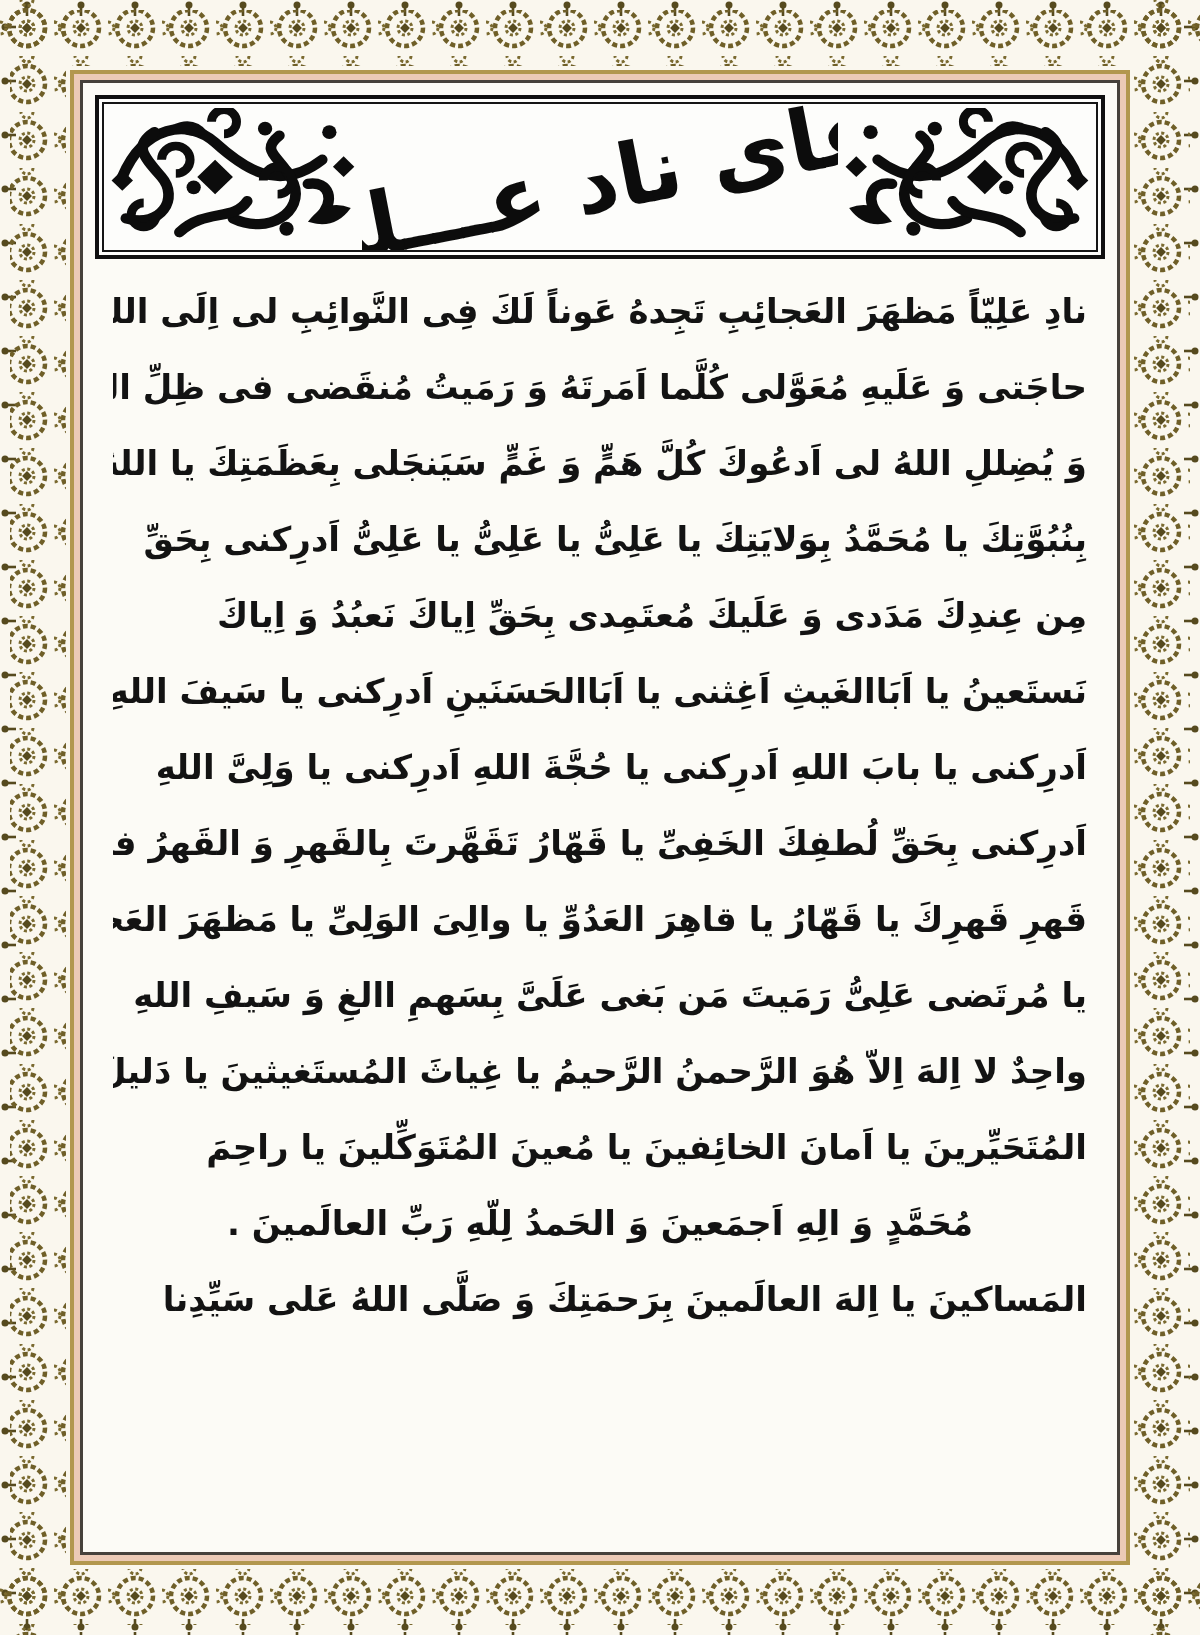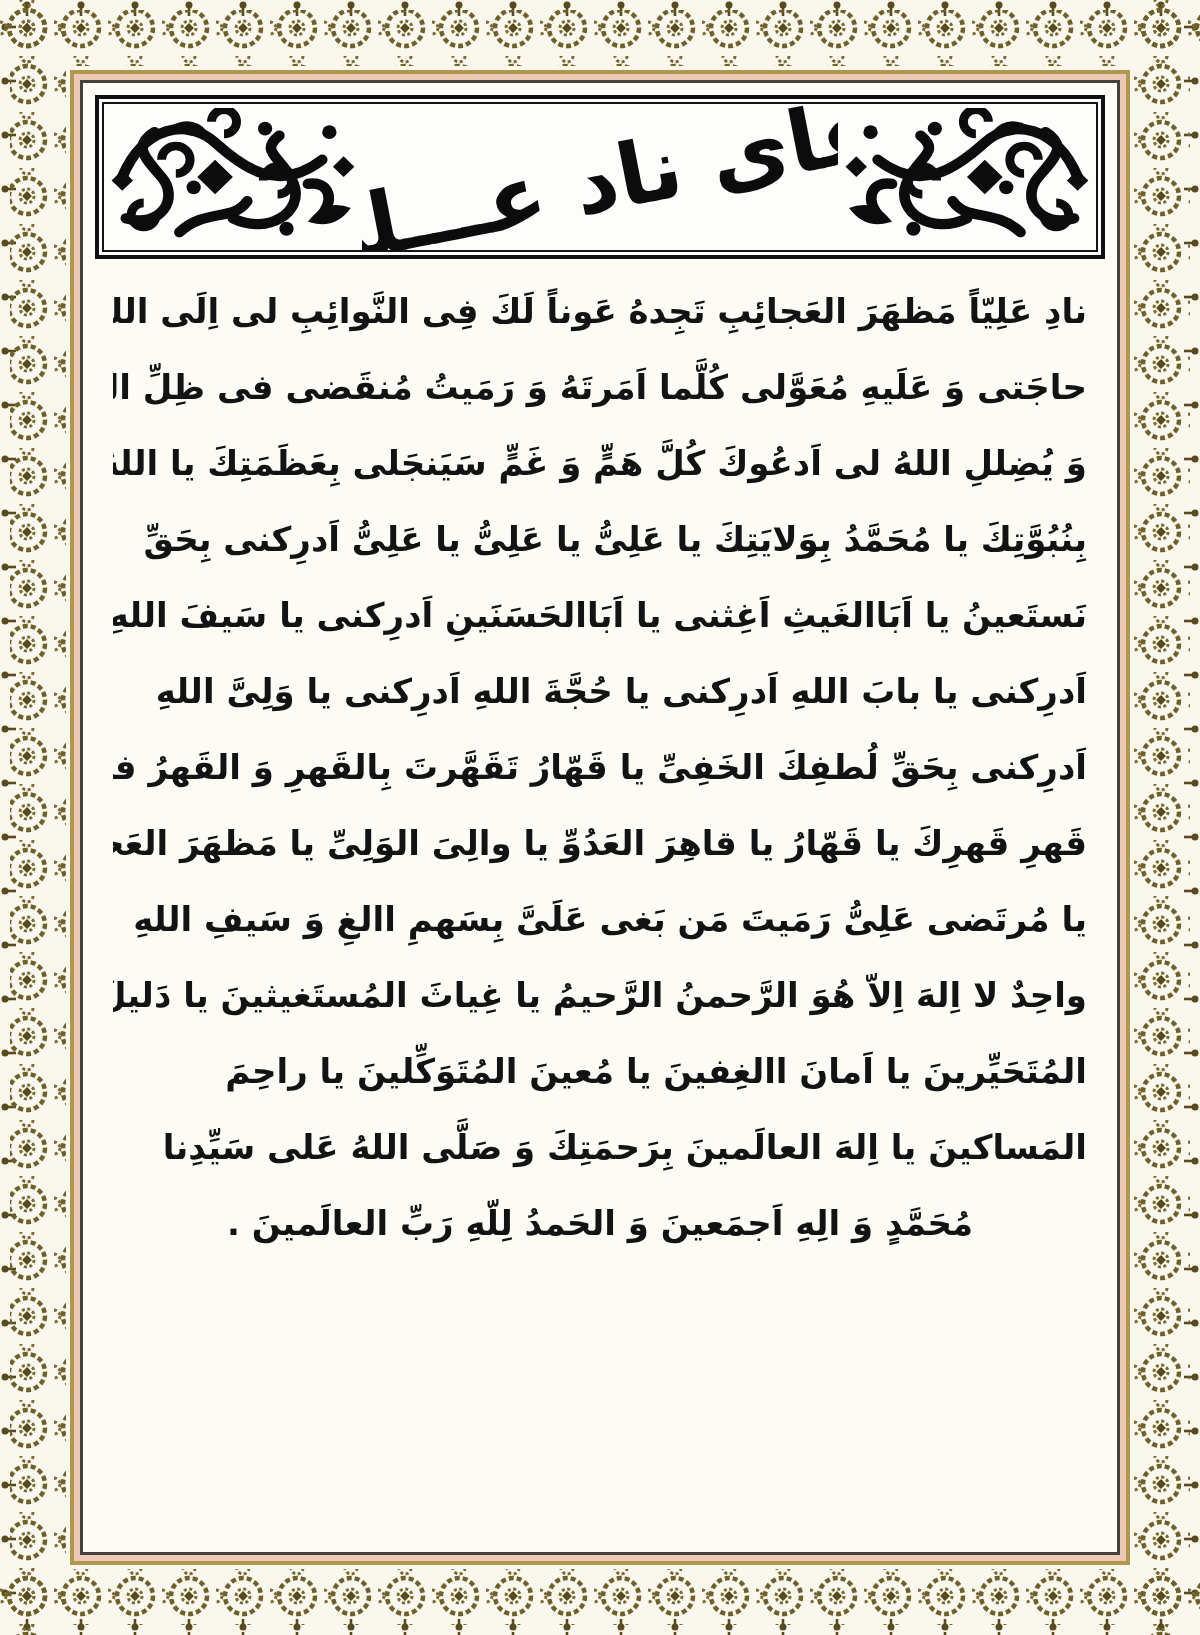--- a/index.html
+++ b/index.html
@@ -188,27 +188,28 @@
             </div>
 
           </div>
         </div>
 
         <div class="body-text">
           <div class="line">نادِ عَلِيّاً مَظهَرَ العَجائِبِ تَجِدهُ عَوناً لَكَ فِى النَّوائِبِ لى اِلَى اللهِ</div>
           <div class="line">حاجَتى وَ عَلَيهِ مُعَوَّلى كُلَّما اَمَرتَهُ وَ رَمَيتُ مُنقَضى فى ظِلِّ اللهِ</div>
           <div class="line">وَ يُضِللِ اللهُ لى اَدعُوكَ كُلَّ هَمٍّ وَ غَمٍّ سَيَنجَلى بِعَظَمَتِكَ يا اللهُ</div>
           <div class="line">بِنُبُوَّتِكَ يا مُحَمَّدُ بِوَلايَتِكَ يا عَلِىُّ يا عَلِىُّ يا عَلِىُّ اَدرِكنى بِحَقِّ</div>
+          <div class="line">مِن عِندِكَ مَدَدى وَ عَلَيكَ مُعتَمِدى بِحَقِّ اِياكَ نَعبُدُ وَ اِياكَ</div>
           <div class="line">نَستَعينُ يا اَبَاالغَيثِ اَغِثنى يا اَبَاالحَسَنَينِ اَدرِكنى يا سَيفَ اللهِ</div>
           <div class="line">اَدرِكنى يا بابَ اللهِ اَدرِكنى يا حُجَّةَ اللهِ اَدرِكنى يا وَلِىَّ اللهِ</div>
           <div class="line">اَدرِكنى بِحَقِّ لُطفِكَ الخَفِىِّ يا قَهّارُ تَقَهَّرتَ بِالقَهرِ وَ القَهرُ فى</div>
           <div class="line">قَهرِ قَهرِكَ يا قَهّارُ يا قاهِرَ العَدُوِّ يا والِىَ الوَلِىِّ يا مَظهَرَ العَجائِبِ</div>
           <div class="line">يا مُرتَضى عَلِىُّ رَمَيتَ مَن بَغى عَلَىَّ بِسَهمِ االغِ وَ سَيفِ اللهِ</div>
           <div class="line">واحِدٌ لا اِلهَ اِلاّ هُوَ الرَّحمنُ الرَّحيمُ يا غِياثَ المُستَغيثينَ يا دَليلَ</div>
-          <div class="line">المُتَحَيِّرينَ يا اَمانَ االغِفينَ يا مُعينَ المُتَوَكِّلينَ يا راحِمَ</div>
+          <div class="line">المُتَحَيِّرينَ يا اَمانَ الخائِفينَ يا مُعينَ المُتَوَكِّلينَ يا راحِمَ</div>
+          <div class="line center">مُحَمَّدٍ وَ الِهِ اَجمَعينَ وَ الحَمدُ لِلّهِ رَبِّ العالَمينَ .</div>
           <div class="line">المَساكينَ يا اِلهَ العالَمينَ بِرَحمَتِكَ وَ صَلَّى اللهُ عَلى سَيِّدِنا</div>
-          <div class="line center">مُحَمَّدٍ وَ الِهِ اَجمَعينَ وَ الحَمدُ لِلّهِ رَبِّ العالَمينَ .</div>
         </div>
 
       </div>
     </div>
   </div>
 </div>
 
 </body></html>

